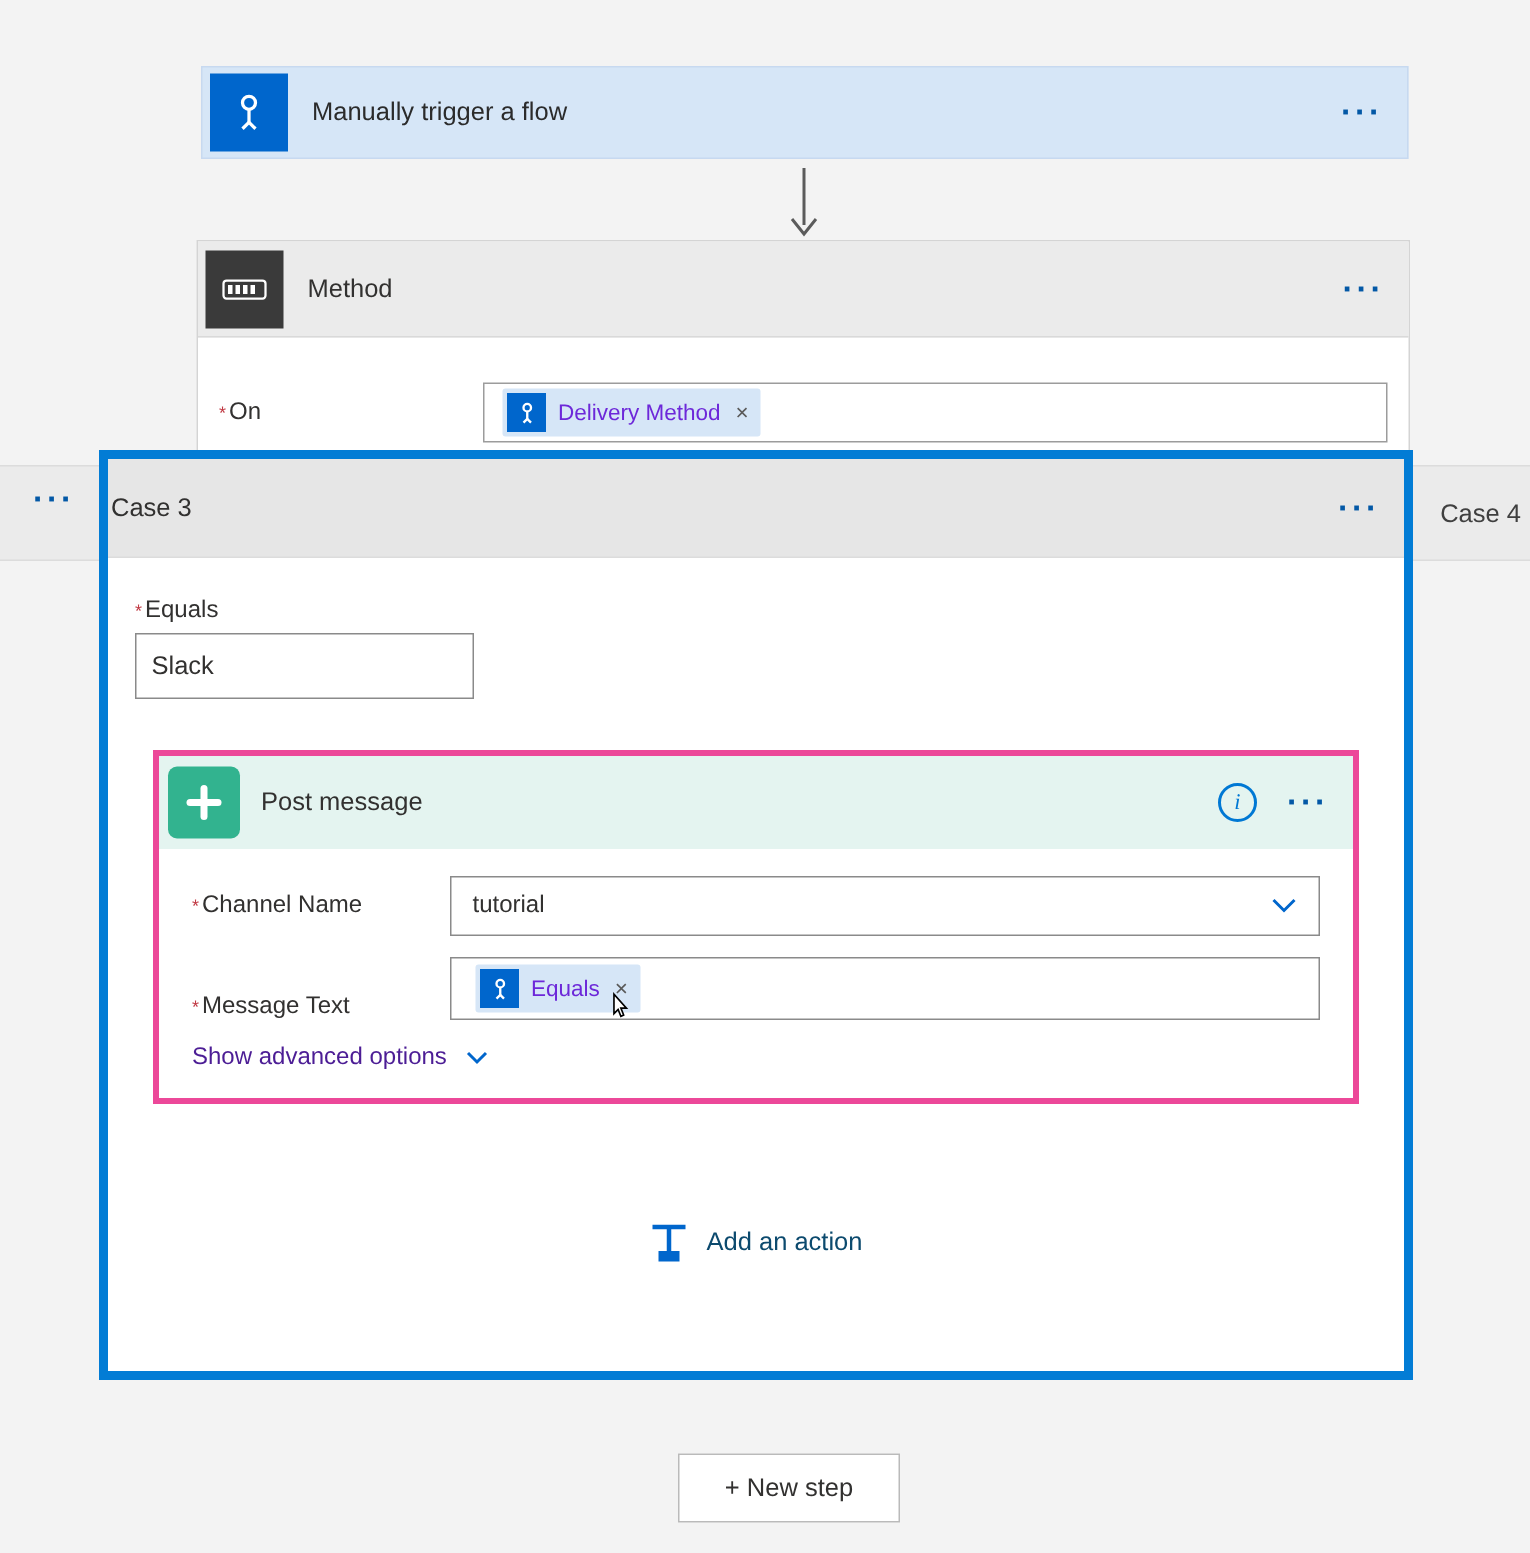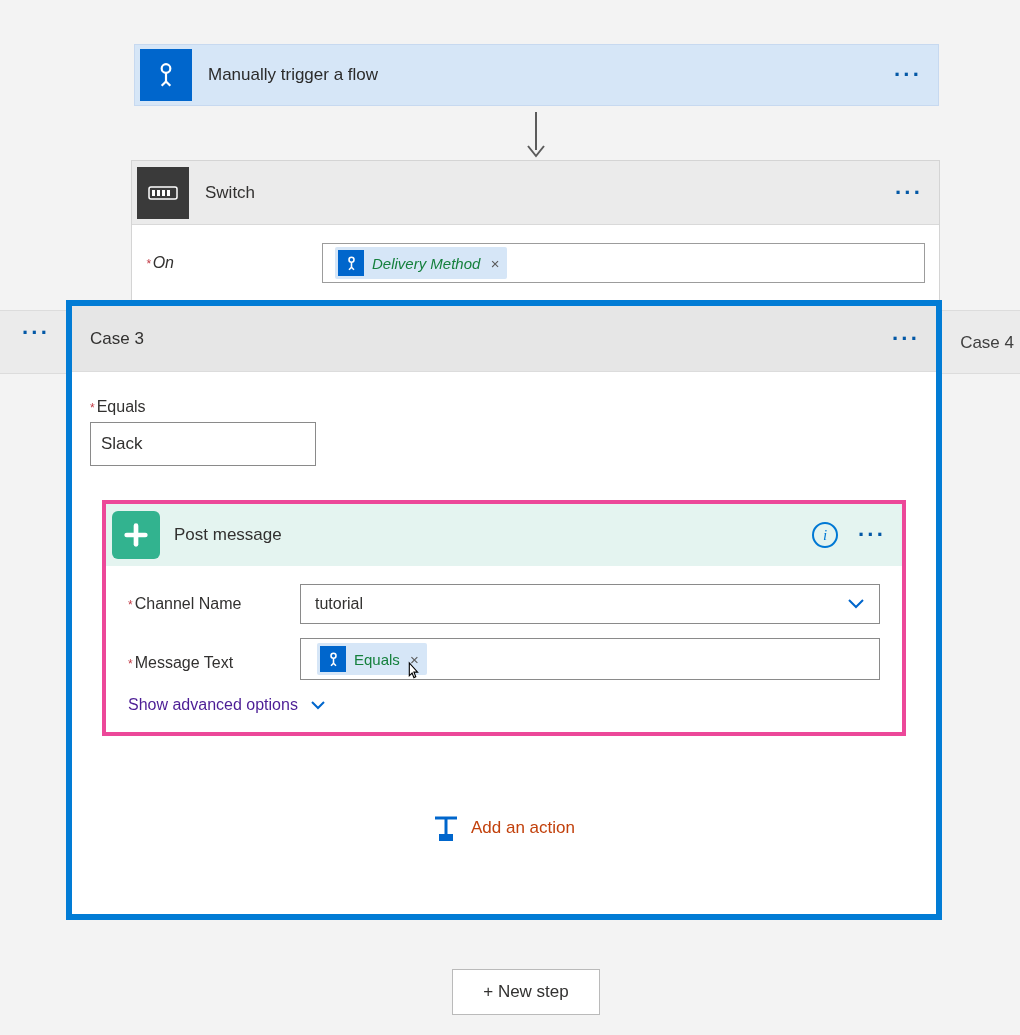--- a/index.html
+++ b/index.html
@@ -46,41 +46,41 @@
   }
   .switch-header {
     height:64px; background:#ebebeb; border-bottom:1px solid #d9d9d9;
     display:flex; align-items:center; position:relative;
   }
   .switch-icon {
     width:52px; height:52px; background:#3a3a3a;
     margin-left:5px; display:flex; align-items:center; justify-content:center;
   }
   .switch-title { margin-left:16px; font-size:17px; }
-  .switch-body { padding:18px 14px 22px 14px; display:flex; align-items:center;font-style:italic; }
+  .switch-body { padding:30px 14px 22px 14px; display:flex; align-items:center; }
   .req-star { color:#c13b45; font-size:12px; margin-right:2px; }
   .on-label { font-size:16px; color:#323130; width:176px; }
   .token-input {
     flex:1;
     border:1px solid #9c9c9c;
     height:40px;
     display:flex; align-items:center;
     padding-left:12px;
     background:#fff;
   }
   .token-chip {
     display:inline-flex; align-items:center;
     background:#d6e6f7;
     padding:3px 8px 3px 3px;
     border-radius:2px;
   }
   .token-chip .mini-icon {
     width:26px; height:26px; background:#0066cc; display:inline-flex; align-items:center; justify-content:center; margin-right:8px;
   }
-  .token-chip .label { font-size:15px; color:#15803d; }
+  .token-chip .label { font-size:15px; color:#6d28d9; }
   .token-chip .x { margin-left:10px; color:#5a5a5a; font-size:15px; cursor:pointer; }
 
   
   .branch-bar {
     position:absolute; left:0; top:310px; width:1020px; height:64px;
     background:#ebebeb; border-top:1px solid #dcdcdc; border-bottom:1px solid #dcdcdc;
   }
   .branch-left-menu {
     position:absolute; left:22px; top:22px; color:#0358a6; cursor:pointer;
     letter-spacing:2px; font-weight:bold; font-size:22px; line-height:0;
@@ -91,21 +91,21 @@
 
   
   .case-block {
     position:absolute; left:66px; top:300px;
     width:876px;
     background:#ffffff;
     border:6px solid #027cd5;
   }
   .case-header {
     height:66px; background:#e6e6e6;
-    display:flex; align-items:center; padding-left:18px;
+    display:flex; align-items:center; padding-left:2px;
     position:relative;
     border-bottom:1px solid #dcdcdc;
   }
   .case-header .title { font-size:17px; }
   .case-body { padding:26px 18px 20px 18px; }
   .equals-label { font-size:16px; color:#323130; margin-bottom:6px; }
   .equals-input {
     width:226px; height:44px; border:1px solid #8a8a8a;
     display:flex; align-items:center; padding-left:10px; font-size:17px;
   }
@@ -142,21 +142,21 @@
   }
   .msg-box {
     flex:1; min-height:40px; border:1px solid #8a8a8a;
     display:flex; align-items:center; padding:4px 16px;
     position:relative;
   }
   .adv-link { color:#4c1d95; font-size:16px; cursor:pointer; margin-top:10px; display:inline-flex; align-items:center; }
 
   .add-action {
     text-align:center;
-    color:#c2410c; font-size:17px;
+    color:#0c4a6e; font-size:17px;
     margin:78px 0 52px 0;
     cursor:pointer;
     display:flex; align-items:center; justify-content:center; gap:12px;
   }
 
   
   .footer {
     position:absolute; left:0; bottom:20px; width:1020px;
     display:flex; justify-content:center; gap:30px;padding-left:32px;
   }
@@ -201,21 +201,21 @@
     <div class="switch-header">
       <div class="switch-icon">
         <svg width="30" height="14" viewBox="0 0 30 14">
           <rect x="1" y="1" width="28" height="12" rx="2" fill="none" stroke="#fff" stroke-width="1.5"></rect>
           <rect x="4" y="4" width="3" height="6" fill="#fff"></rect>
           <rect x="9" y="4" width="3" height="6" fill="#fff"></rect>
           <rect x="14" y="4" width="3" height="6" fill="#fff"></rect>
           <rect x="19" y="4" width="3" height="6" fill="#fff"></rect>
         </svg>
       </div>
-      <div class="switch-title">Switch</div>
+      <div class="switch-title">Method</div>
       <div class="card-menu"><span class="dots">···</span></div>
     </div>
     <div class="switch-body">
       <div class="on-label">
         <span class="req-star">*</span><span>On</span>
       </div>
       <div class="token-input">
         <span class="token-chip">
           <span class="mini-icon">
             <svg width="15" height="15" viewBox="0 0 24 24" fill="none">
@@ -266,21 +266,21 @@
             <div class="form-label">
               <span class="req-star">*</span><span>Channel Name</span>
             </div>
             <div class="select-box">
               <span>tutorial</span>
               <svg width="18" height="12" viewBox="0 0 18 12">
                   <path d="M2 2 L9 9 L16 2" fill="none" stroke="#0066cc" stroke-width="2"></path>
                 </svg>
             </div>
           </div>
-          <div class="form-row" style="margin-bottom:6px; align-items:center;">
+          <div class="form-row" style="margin-bottom:6px; align-items:flex-end;">
             <div class="form-label" style="padding-top:8px;">
               <span class="req-star">*</span><span>Message Text</span>
             </div>
             <div class="msg-box">
               <span class="token-chip">
                 <span class="mini-icon">
                   <svg width="15" height="15" viewBox="0 0 24 24" fill="none">
                     <circle cx="12" cy="6" r="4" stroke="#fff" stroke-width="2.5"></circle>
                     <path d="M12 10 V18" stroke="#fff" stroke-width="2.5"></path>
                     <path d="M8 22 L12 18 L16 22" stroke="#fff" stroke-width="2.5" fill="none"></path>

